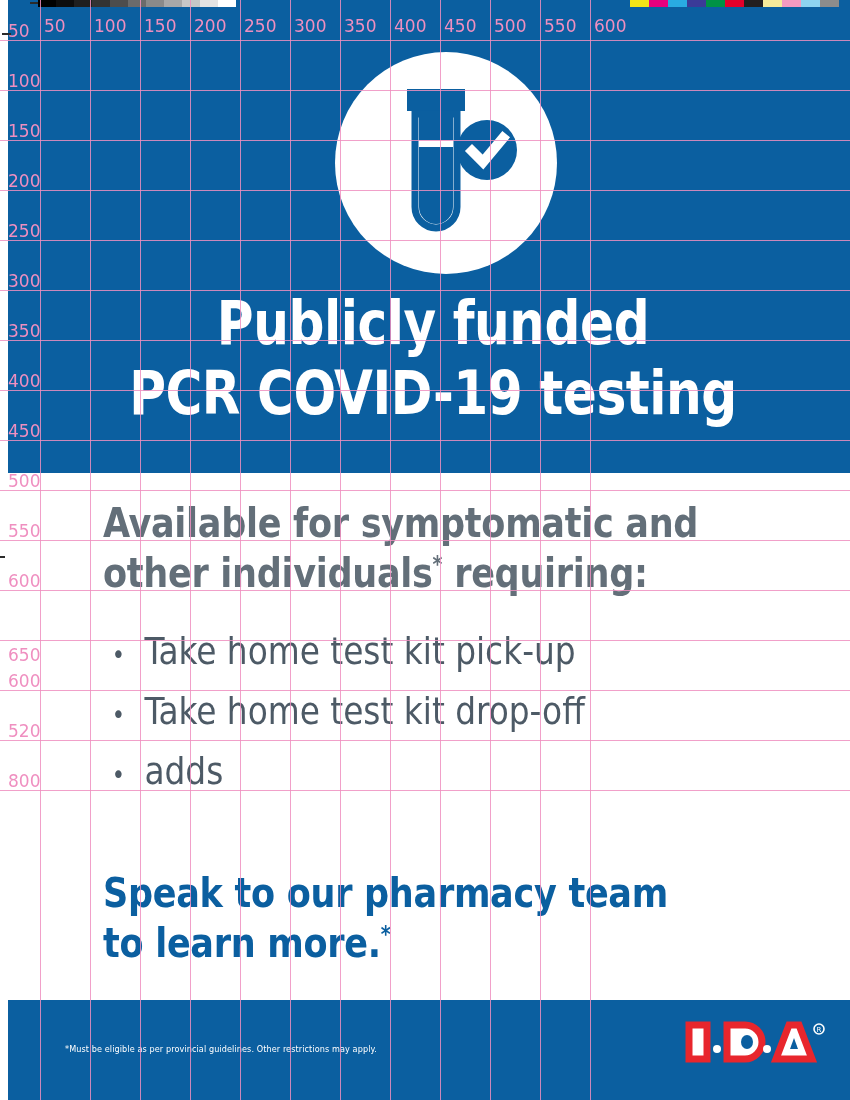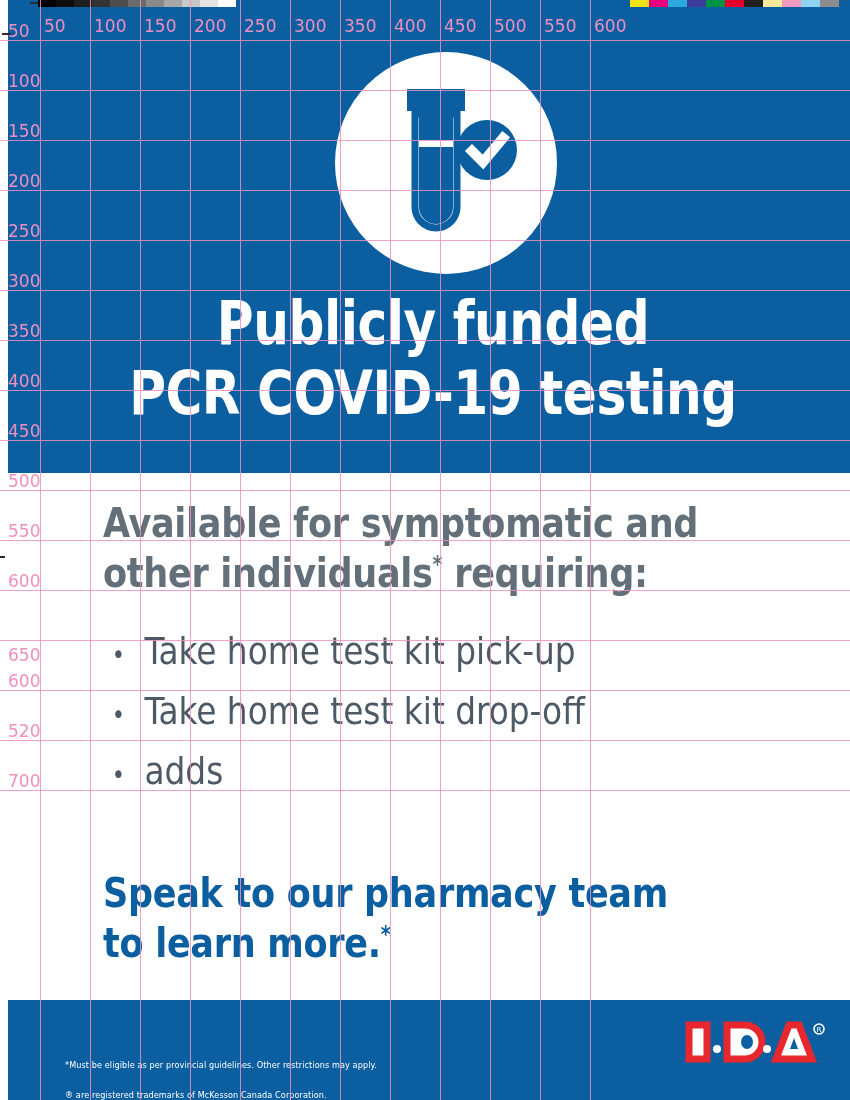--- a/index.html
+++ b/index.html
@@ -142,21 +142,21 @@
   .footer-legal {
     position: absolute;
     left: 57px; top: 1042px;
     width: 430px;
     color: #ffffff;
     font-family: "DejaVu Sans Condensed", "Liberation Sans Narrow", "Liberation Sans", sans-serif;
     font-size: 9px;
     line-height: 14px;
     letter-spacing: 0.1px;
   }
-  .footer-legal .line { display: block; white-space: nowrap; margin-top: 16px; }
+  .footer-legal .line { display: block; white-space: nowrap; }
   .ida-logo {
     position: absolute;
     left: 675px; top: 1018px;
     width: 150px; height: 48px;
   }
 
   
   #overlay {
     position: absolute;
     left: 0; top: 0;
@@ -253,21 +253,20 @@
         <span class="bullet-dot">•</span>
         <span class="bullet-text">adds</span>
       </div>
     </div>
 
     <div class="cta">
       <span>Speak to our pharmacy team</span><br><span>to learn more.</span><sup>*</sup></div>
 
     <div class="footer-legal">
       <span class="line">*Must be eligible as per provincial guidelines. Other restrictions may apply.</span>
-      <span class="line">® are registered trademarks of McKesson Canada Corporation.</span>
     </div>
 
     <div class="ida-logo">
       <svg width="150" height="48" viewBox="0 0 150 48">
         <g stroke="#e8262d" stroke-width="7" fill="#ffffff">
 
           <rect x="6" y="7" width="18" height="34"></rect>
 
           <path d="M44 7 L62 7 a17 17 0 0 1 0 34 L44 41 Z"></path>
 
@@ -367,17 +366,17 @@
         <div class="tick-label vlab" style="top: 273px;">300</div>
         <div class="tick-label vlab" style="top: 323px;">350</div>
         <div class="tick-label vlab" style="top: 373px;">400</div>
         <div class="tick-label vlab" style="top: 423px;">450</div>
         <div class="tick-label vlab" style="top: 473px;">500</div>
         <div class="tick-label vlab" style="top: 523px;">550</div>
         <div class="tick-label vlab" style="top: 573px;">600</div>
         <div class="tick-label vlab" style="top: 623px; margin-top: 24px;">650</div>
         <div class="tick-label vlab" style="top: 673px;">600</div>
         <div class="tick-label vlab" style="top: 723px;">520</div>
-        <div class="tick-label vlab" style="top: 773px;">700</div>
+        <div class="tick-label vlab" style="top: 773px;">800</div>
       </div>
   </div>
 
 </div>
 
 </body></html>

